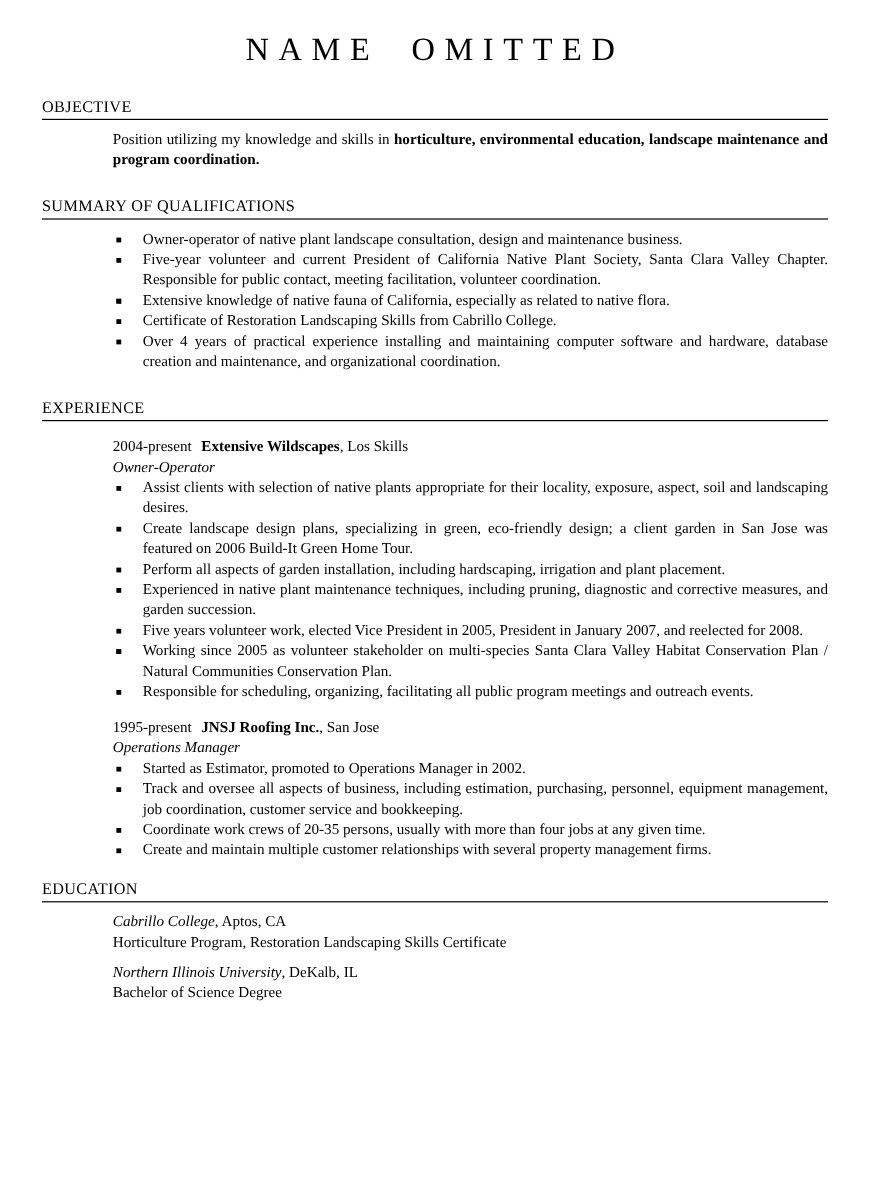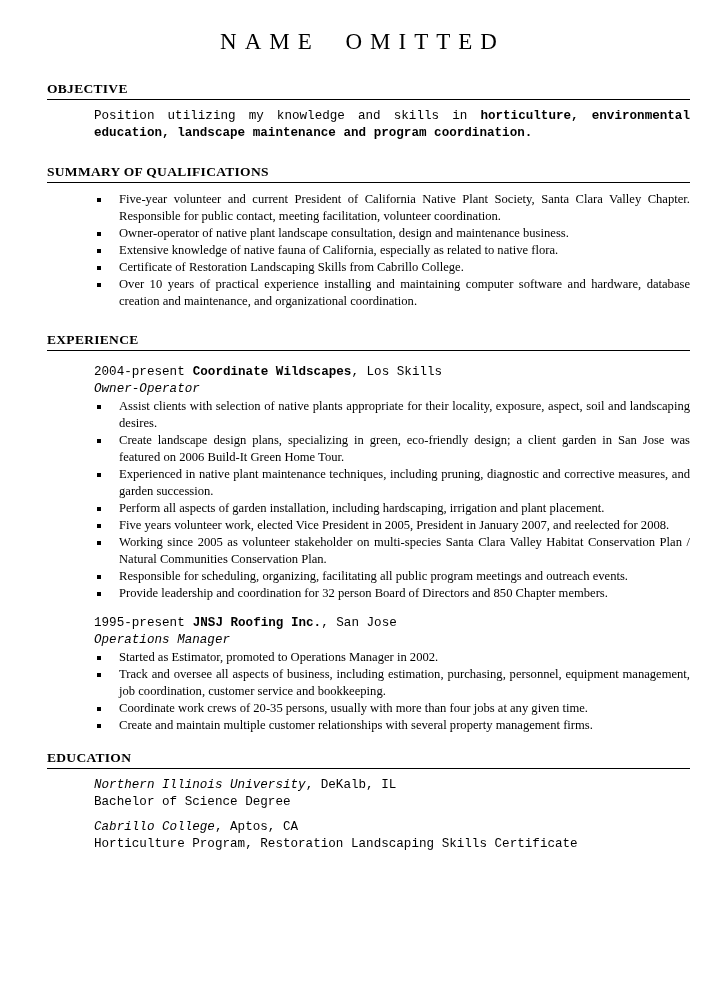--- a/index.html
+++ b/index.html
@@ -6,30 +6,30 @@
   .page {
     width:725px; height:986px; box-sizing:border-box;
     margin:0 auto; position:relative;
     padding:8px 35px 0 35px;
     background:#ffffff; color:#000000;
     font-family:"Liberation Serif", serif;
     font-size:12.6px; line-height:17px;
   }
   .title {
     margin:20px 0 26px 0; text-align:center;
-    font-size:23px; font-weight:normal;
+    font-size:27px; font-weight:normal;
     letter-spacing:8px; word-spacing:12px; line-height:27px;
   }
   .sec { margin-top:22px; }
   .sec-h {
-    margin:0 0 8px 12px; padding-bottom:2px;
-    font-size:13.5px; font-weight:bold; letter-spacing:0.3px;
+    margin:0 0 8px 0; padding-bottom:2px;
+    font-size:13.5px; font-weight:normal; letter-spacing:0.3px;
     border-bottom:1.5px solid #000; line-height:16px;
   }
-  .indent { margin:0 0 0 59px;font-family:Liberation Mono, monospace; }
+  .indent { margin:0 0 0 59px; }
   p { margin:0; }
   .objective-text { text-align:justify; }
   .bullets { list-style:none; margin:0 0 0 59px; padding:0; }
   .bullets li { position:relative; padding-left:25px; text-align:justify; }
   .blt {
     position:absolute; left:3px; top:6.5px;
     width:4px; height:4px; background:#000; display:block;
   }
   .job { margin-top:13px; }
   .job-head .dates { margin-right:8px; }
@@ -46,68 +46,67 @@
   <h1 class="title">NAME OMITTED</h1>
 
   <section class="sec" style="margin-top:0;">
     <h2 class="sec-h">OBJECTIVE</h2>
     <p class="indent objective-text"><span>Position utilizing my knowledge and skills in </span><strong>horticulture, environmental education, landscape maintenance and program coordination.</strong></p>
   </section>
 
   <section class="sec">
     <h2 class="sec-h">SUMMARY OF QUALIFICATIONS</h2>
     <ul class="bullets">
+      <li><span class="blt"></span><span class="btxt">Owner-operator of native plant landscape consultation, design and maintenance business.</span></li>
       <li><span class="blt"></span><span class="btxt">Five-year volunteer and current President of California Native Plant Society, Santa Clara Valley Chapter. Responsible for public contact, meeting facilitation, volunteer coordination.</span></li>
-      <li><span class="blt"></span><span class="btxt">Owner-operator of native plant landscape consultation, design and maintenance business.</span></li>
       <li><span class="blt"></span></li>
       <li><span class="blt"></span><span class="btxt">Extensive knowledge of native fauna of California, especially as related to native flora.</span></li>
       <li><span class="blt"></span><span class="btxt">Certificate of Restoration Landscaping Skills from Cabrillo College.</span></li>
-      <li><span class="blt"></span><span class="btxt">Over 10 years of practical experience installing and maintaining computer software and hardware, database creation and maintenance, and organizational coordination.</span></li>
+      <li><span class="blt"></span><span class="btxt">Over 4 years of practical experience installing and maintaining computer software and hardware, database creation and maintenance, and organizational coordination.</span></li>
     </ul>
   </section>
 
   <section class="sec">
     <h2 class="sec-h">EXPERIENCE</h2>
 
     <div class="job indent">
-      <p class="job-head"><span class="dates">2004-present</span><strong>Coordinate Wildscapes</strong><span>, Los Skills</span></p>
+      <p class="job-head"><span class="dates">2004-present</span><strong>Extensive Wildscapes</strong><span>, Los Skills</span></p>
       <p class="role">Owner-Operator</p>
     </div>
     <ul class="bullets">
       <li><span class="blt"></span><span class="btxt">Assist clients with selection of native plants appropriate for their locality, exposure, aspect, soil and landscaping desires.</span></li>
       <li><span class="blt"></span><span class="btxt">Create landscape design plans, specializing in green, eco-friendly design; a client garden in San Jose was featured on 2006 Build-It Green Home Tour.</span></li>
+      <li><span class="blt"></span><span class="btxt">Perform all aspects of garden installation, including hardscaping, irrigation and plant placement.</span></li>
       <li><span class="blt"></span><span class="btxt">Experienced in native plant maintenance techniques, including pruning, diagnostic and corrective measures, and garden succession.</span></li>
-      <li><span class="blt"></span><span class="btxt">Perform all aspects of garden installation, including hardscaping, irrigation and plant placement.</span></li>
     </ul>
 
     <ul class="bullets">
       <li><span class="blt"></span><span class="btxt">Five years volunteer work, elected Vice President in 2005, President in January 2007, and reelected for 2008.</span></li>
       <li><span class="blt"></span></li>
       <li><span class="blt"></span><span class="btxt">Working since 2005 as volunteer stakeholder on multi-species Santa Clara Valley Habitat Conservation Plan / Natural Communities Conservation Plan.</span></li>
       <li><span class="blt"></span><span class="btxt">Responsible for scheduling, organizing, facilitating all public program meetings and outreach events.</span></li>
-      <li><span class="blt"></span><span class="btxt">Provide leadership and coordination for 32 person Board of Directors and 850 Chapter members.</span></li>
     </ul>
 
     <div class="job indent">
       <p class="job-head"><span class="dates">1995-present</span><strong>JNSJ Roofing Inc.</strong><span>, San Jose</span></p>
       <p class="role">Operations Manager</p>
     </div>
     <ul class="bullets">
       <li><span class="blt"></span><span class="btxt">Started as Estimator, promoted to Operations Manager in 2002.</span></li>
       <li><span class="blt"></span><span class="btxt">Track and oversee all aspects of business, including estimation, purchasing, personnel, equipment management, job coordination, customer service and bookkeeping.</span></li>
       <li><span class="blt"></span><span class="btxt">Coordinate work crews of 20-35 persons, usually with more than four jobs at any given time.</span></li>
       <li><span class="blt"></span><span class="btxt">Create and maintain multiple customer relationships with several property management firms.</span></li>
     </ul>
   </section>
 
   <section class="sec" style="margin-top:16px;">
     <h2 class="sec-h">EDUCATION</h2>
     <div class="school indent">
+      <p><span class="sname">Cabrillo College</span><span>, Aptos, CA</span></p>
+      <p>Horticulture Program, Restoration Landscaping Skills Certificate</p>
+    </div>
+    <div class="school indent">
       <p><span class="sname">Northern Illinois University</span><span>, DeKalb, IL</span></p>
       <p>Bachelor of Science Degree</p>
-    </div>
-    <div class="school indent">
-      <p><span class="sname">Cabrillo College</span><span>, Aptos, CA</span></p>
-      <p>Horticulture Program, Restoration Landscaping Skills Certificate</p>
     </div>
   </section>
 
 </div>
 
 </body></html>

